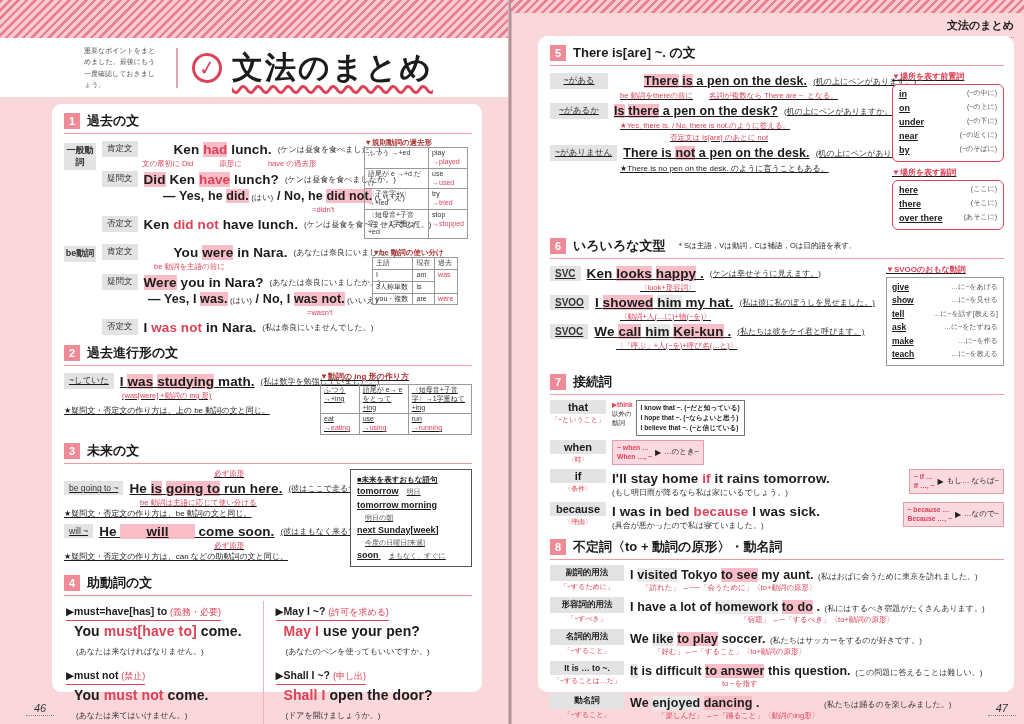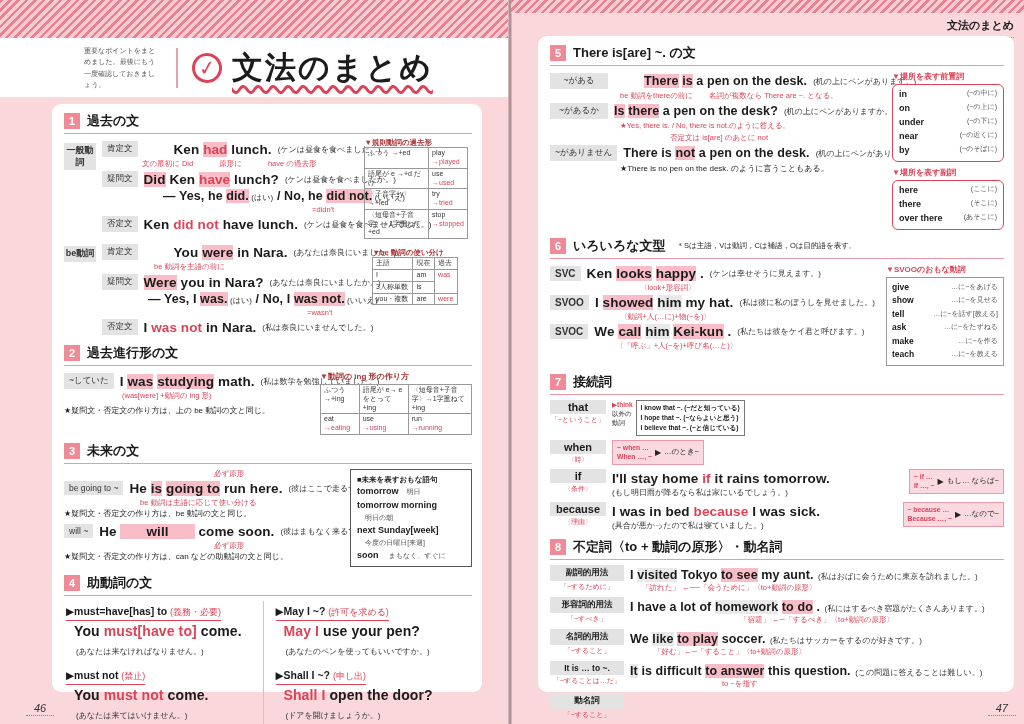--- a/index.html
+++ b/index.html
@@ -91,21 +91,21 @@
   .thinklabel .t1{color:var(--red);font-weight:bold;}
   .thinkbox{border:1px solid #777;padding:2px 4px;font-size:6.6px;line-height:1.5;white-space:nowrap;font-weight:bold;}
   
   .indent1{margin-left:30px;}
   .s4-body{display:flex;}
   .s4-col{flex:1;padding:0 6px 0 2px;}
   .s4-col+.s4-col{border-left:1px solid #f0b4be;padding-left:12px;}
   .s4-item{margin-bottom:7px;}
   .s4-item .sent{font-size:14px;margin:2px 0 1px 8px;display:block;}
   .s4-item .jp{margin-left:10px;}
-  .flexwrap{display:flex;gap:8px;}
+  .flexwrap{display:flex;gap:8px;text-decoration:underline;}
   .flexmain{flex:1;min-width:0;}
   .r7row{display:flex;align-items:flex-start;gap:6px;margin:4px 0;}
   .r7lblcol{width:56px;flex-shrink:0;text-align:center;}
   .r7lbl{background:var(--labelbg);font-size:11px;font-weight:bold;padding:1px 4px;display:block;}
   .r7sub{font-size:7px;color:var(--red);display:block;margin-top:1px;}
   .r8lblcol{width:74px;flex-shrink:0;text-align:center;}
   .r8lbl{background:var(--labelbg);font-size:8.5px;font-weight:bold;padding:2px 3px;display:block;white-space:nowrap;}
 </style>
 </head>
 <body>
@@ -549,17 +549,22 @@
           <span class="sent sent-sm"><span class="tk-hg">It</span><span> is difficult </span><span class="tk-hb">to answer</span><span> this question.</span></span>
           <span class="jp">(この問題に答えることは難しい。)</span>
           <div class="ann" style="margin-left:92px">to ~を指す</div>
         </div>
       </div>
       <div class="r7row">
         <div class="r8lblcol">
           <span class="r8lbl">動名詞</span>
           <span class="r7sub">「~すること」</span>
         </div>
+        <div style="flex:1;min-width:0">
+          <span class="sent sent-sm"><span>We </span><span class="tk-hg">enjoyed</span><span> </span><span class="tk-hb">dancing</span><span> .</span></span>
+          <span class="jp" style="margin-left:60px">(私たちは踊るのを楽しみました。)</span>
+          <div class="ann" style="margin-left:28px">「楽しんだ」 ←─「踊ること」〈動詞のing形〉</div>
+        </div>
       </div>
     </div>
   </div>
   <div class="pagenum pn-right">47</div>
 </div>
 
 </body></html>

